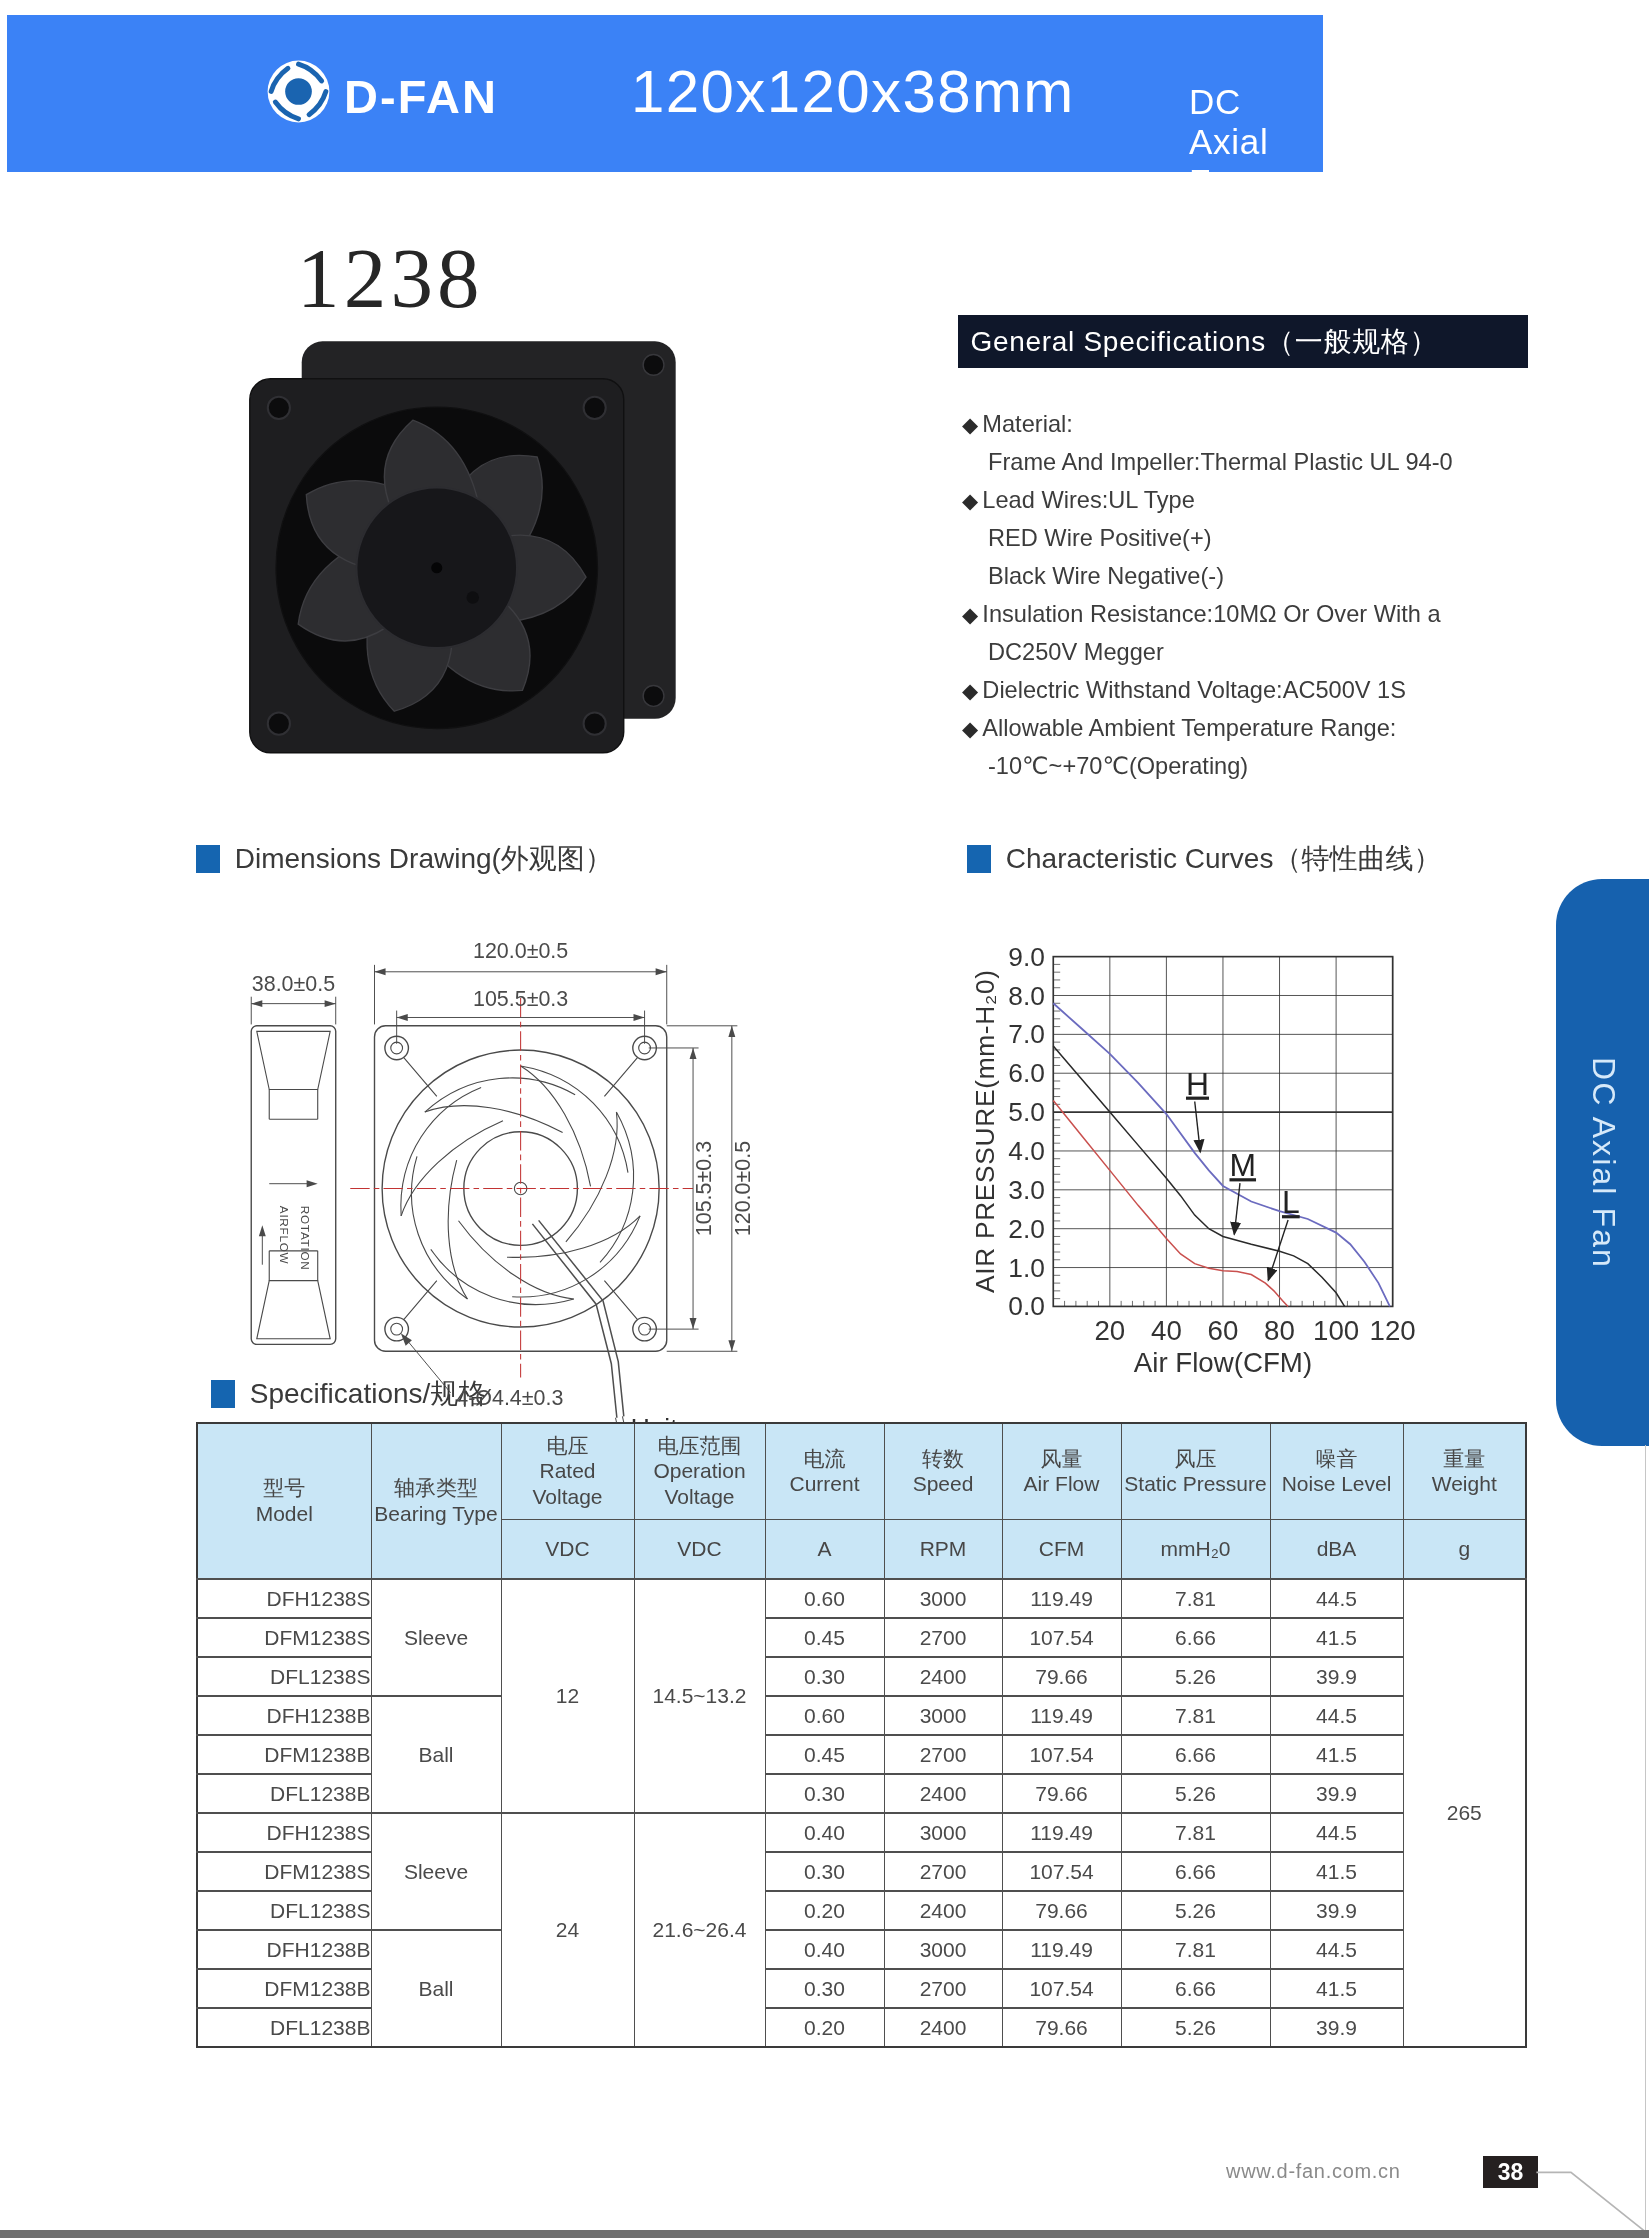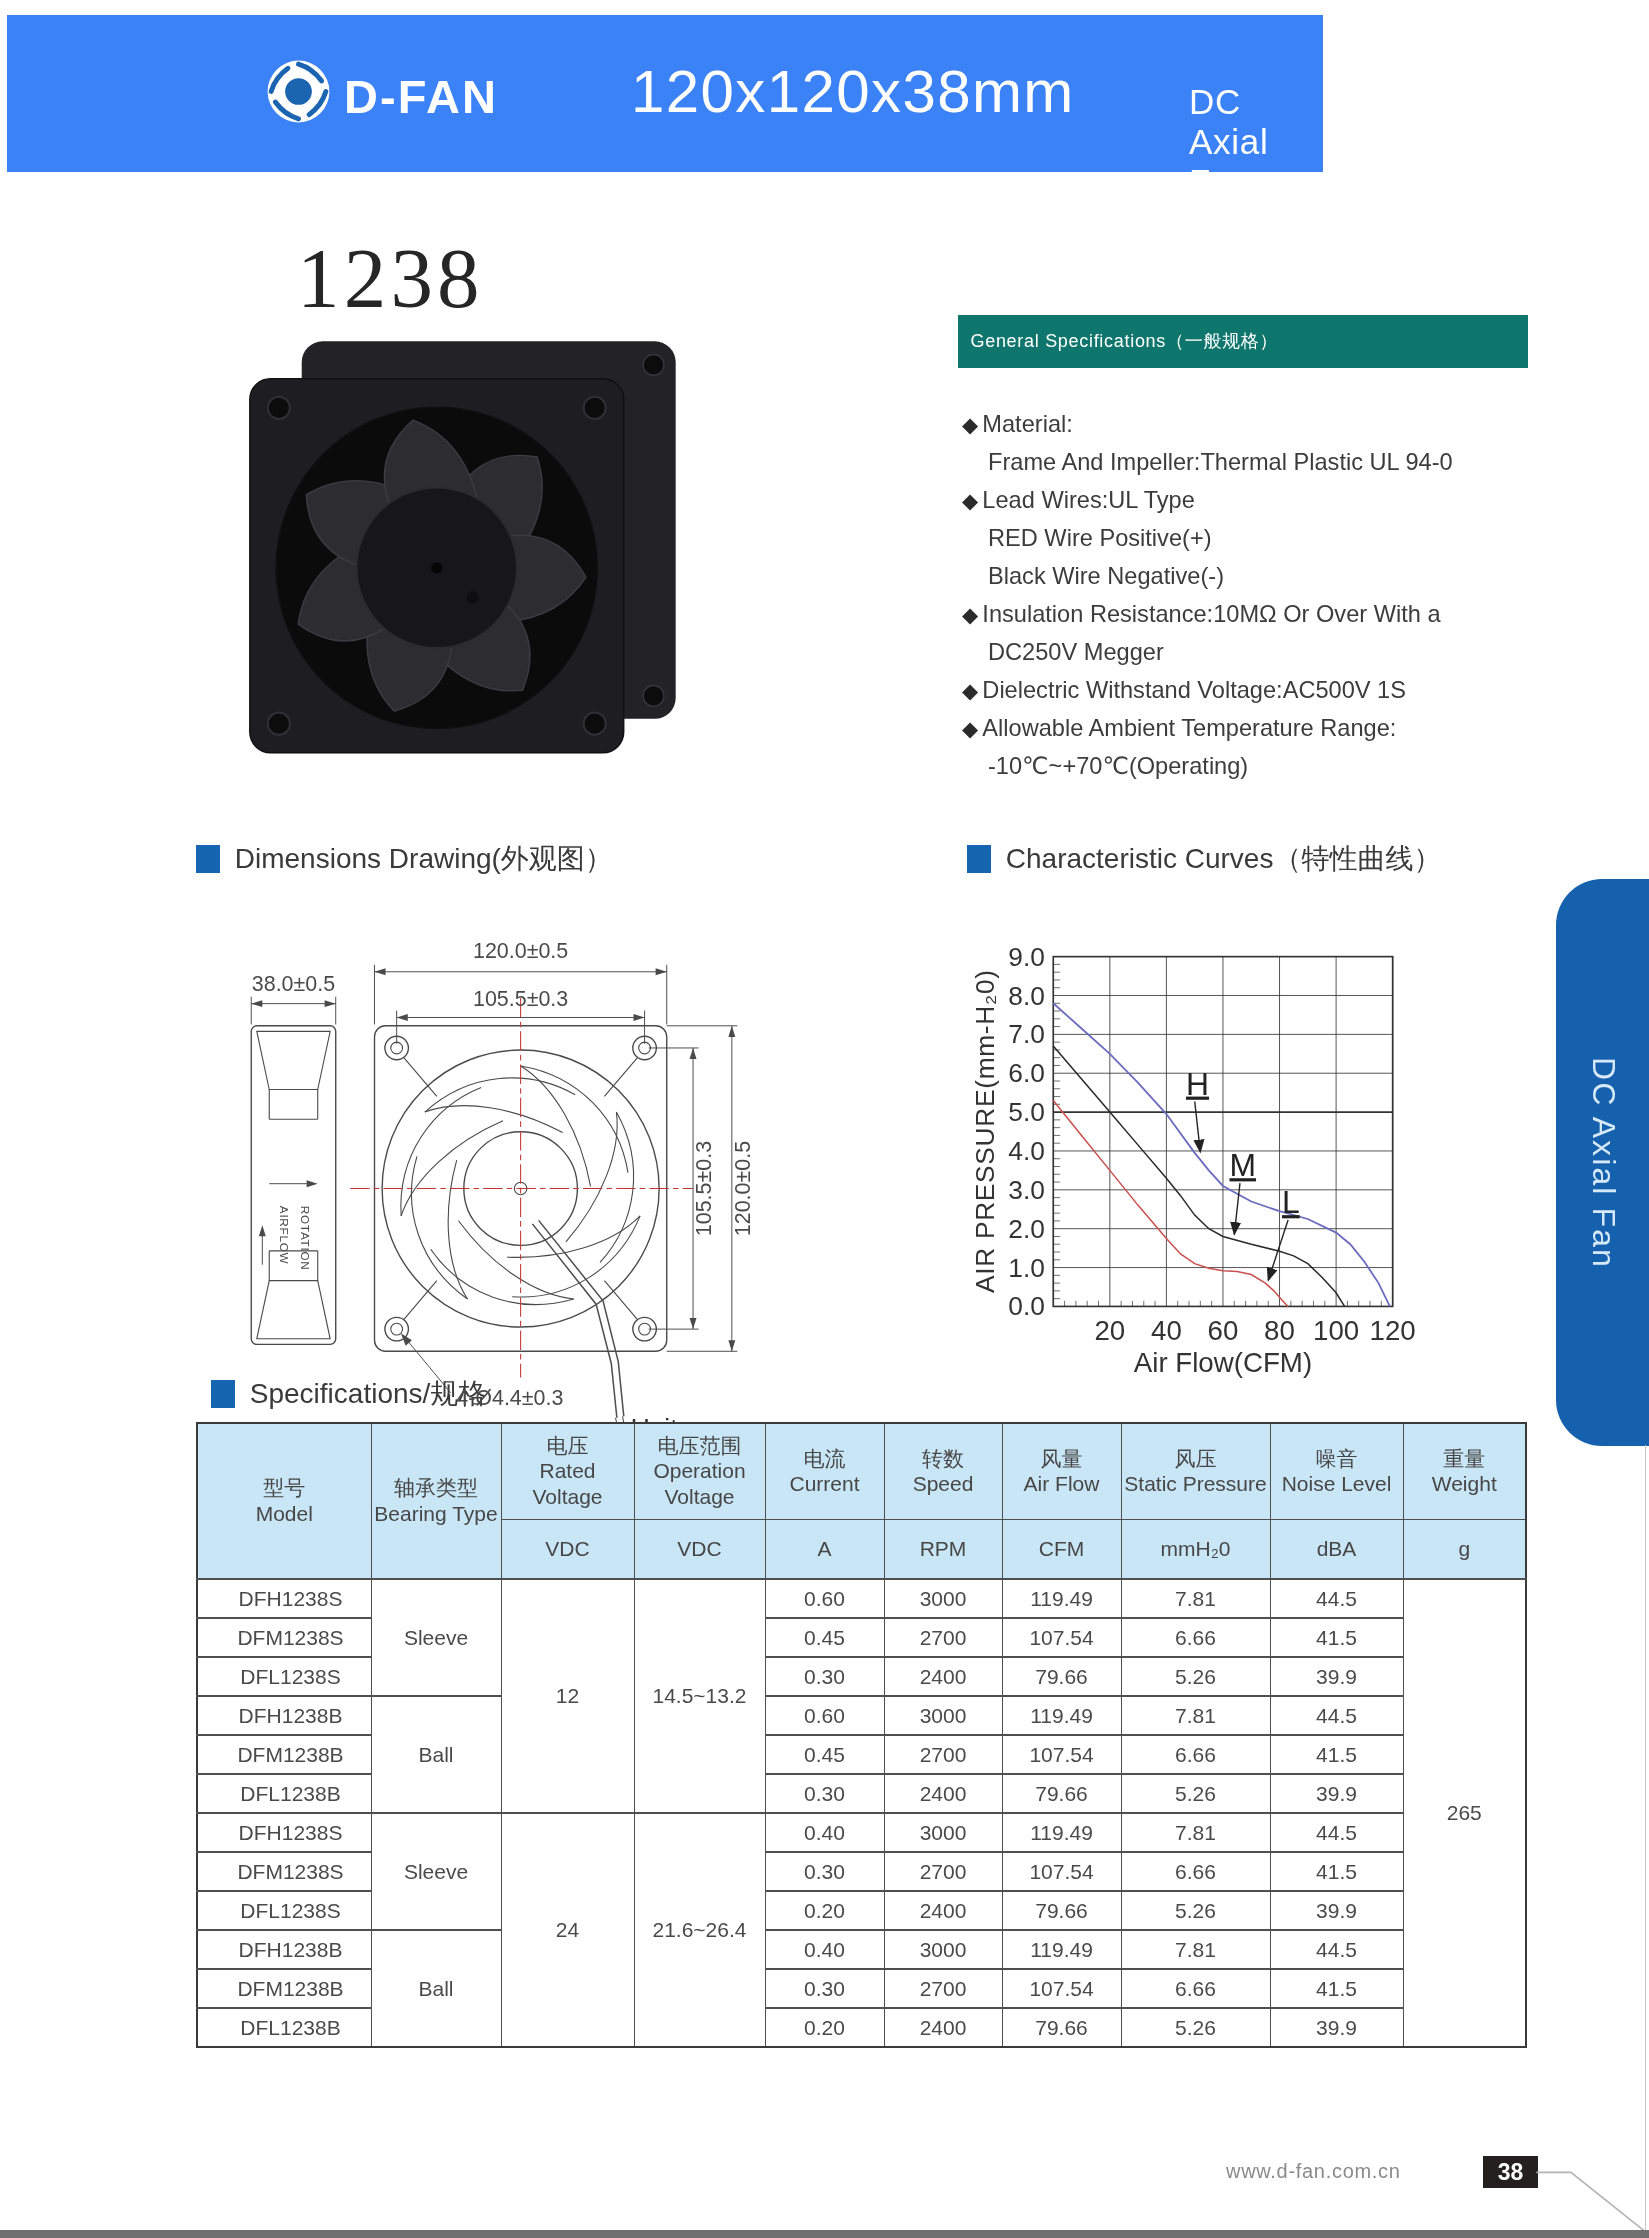--- a/index.html
+++ b/index.html
@@ -11,22 +11,22 @@
   
   #banner { left:7px; top:15.2px; width:1316px; height:157px; background:#3b82f6; }
   #brand-name { left:337px; top:54px; font-size:47px; font-weight:bold; color:#ffffff; letter-spacing:2.1px; }
   #page-title { left:624px; top:42px; font-size:60px; color:#ffffff; letter-spacing:1.4px; }
   #page-subtitle { left:1182px; top:67px; font-size:35px; color:#ffffff; letter-spacing:0.7px; }
 
   
   #model-number { left:297px; top:229px; font-size:85px; color:#262626; font-family:"Liberation Serif","DejaVu Serif",serif; letter-spacing:4.2px; }
 
   
-  #gs-bar { left:958px; top:315px; width:570px; height:53px; background:#0f766e; color:#ffffff;
-            font-size:18px; line-height:53px; padding-left:12.5px; letter-spacing:0.7px; }
+  #gs-bar { left:958px; top:315px; width:570px; height:53px; background:#0f172a; color:#ffffff;
+            font-size:28px; line-height:53px; padding-left:12.5px; letter-spacing:0.7px; }
   #specs-list { left:962px; top:405px; width:596px; font-size:23.6px; color:#3c3c3c; }
   .spec-line { height:38px; line-height:38px; white-space:nowrap; }
   .spec-line .diamond { color:#2b2b2b; font-size:21px; margin-right:4.2px; }
   .spec-line.cont { padding-left:26px; }
 
   
   .section-header { display:flex; align-items:center; font-size:28px; color:#3a3a3a; }
   .section-header .sq { width:23.6px; height:28px; background:#1565b0; margin-right:15.2px; flex:0 0 auto; }
   #sec-dim { left:196px; top:840px; }
   #sec-curves { left:967px; top:840px; }
@@ -35,21 +35,21 @@
   
   #spec-table-wrap { left:196px; top:1422px; }
   table#spec-table { border-collapse:collapse; table-layout:fixed; width:1330px; border:2.1px solid #3a3a3a;
                      font-size:21px; color:#4a4a4a; }
   #spec-table th { background:#c9e6f6; border:1.4px solid #4f4f4f; font-weight:normal; color:#474747;
                    line-height:1.22; padding:2.8px 1.4px; }
   #spec-table tbody td { border-left:1.4px solid #4f4f4f; border-top:2.8px double #4f4f4f; text-align:center; }
   #spec-table tbody tr { height:39px; }
   #spec-table thead tr.r1 { height:96px; }
   #spec-table thead tr.r2 { height:60px; }
-  #spec-table td.model-cell { text-align:center; padding-left:12.5px; }
+  #spec-table td.model-cell { text-align:right; padding-left:12.5px; }
   #spec-table tbody tr.first td { border-top:2.1px solid #4f4f4f; }
 
   
   #side-tab { left:1556px; top:879px; width:94px; height:567px; background:#1661ae;
               border-radius:46px 0 0 46px; display:flex; align-items:center; justify-content:center; }
   #side-tab span { writing-mode:vertical-rl; font-size:32px; color:#d6e9f9; letter-spacing:2.1px; }
 
   
   #footer-website { left:1226px; top:2160px; width:236px; text-align:left; font-size:20px; color:#8a8a8a; letter-spacing:0.7px; }
   #page-number { left:1483px; top:2156px; width:55px; height:32px; background:#252020; color:#ffffff;

